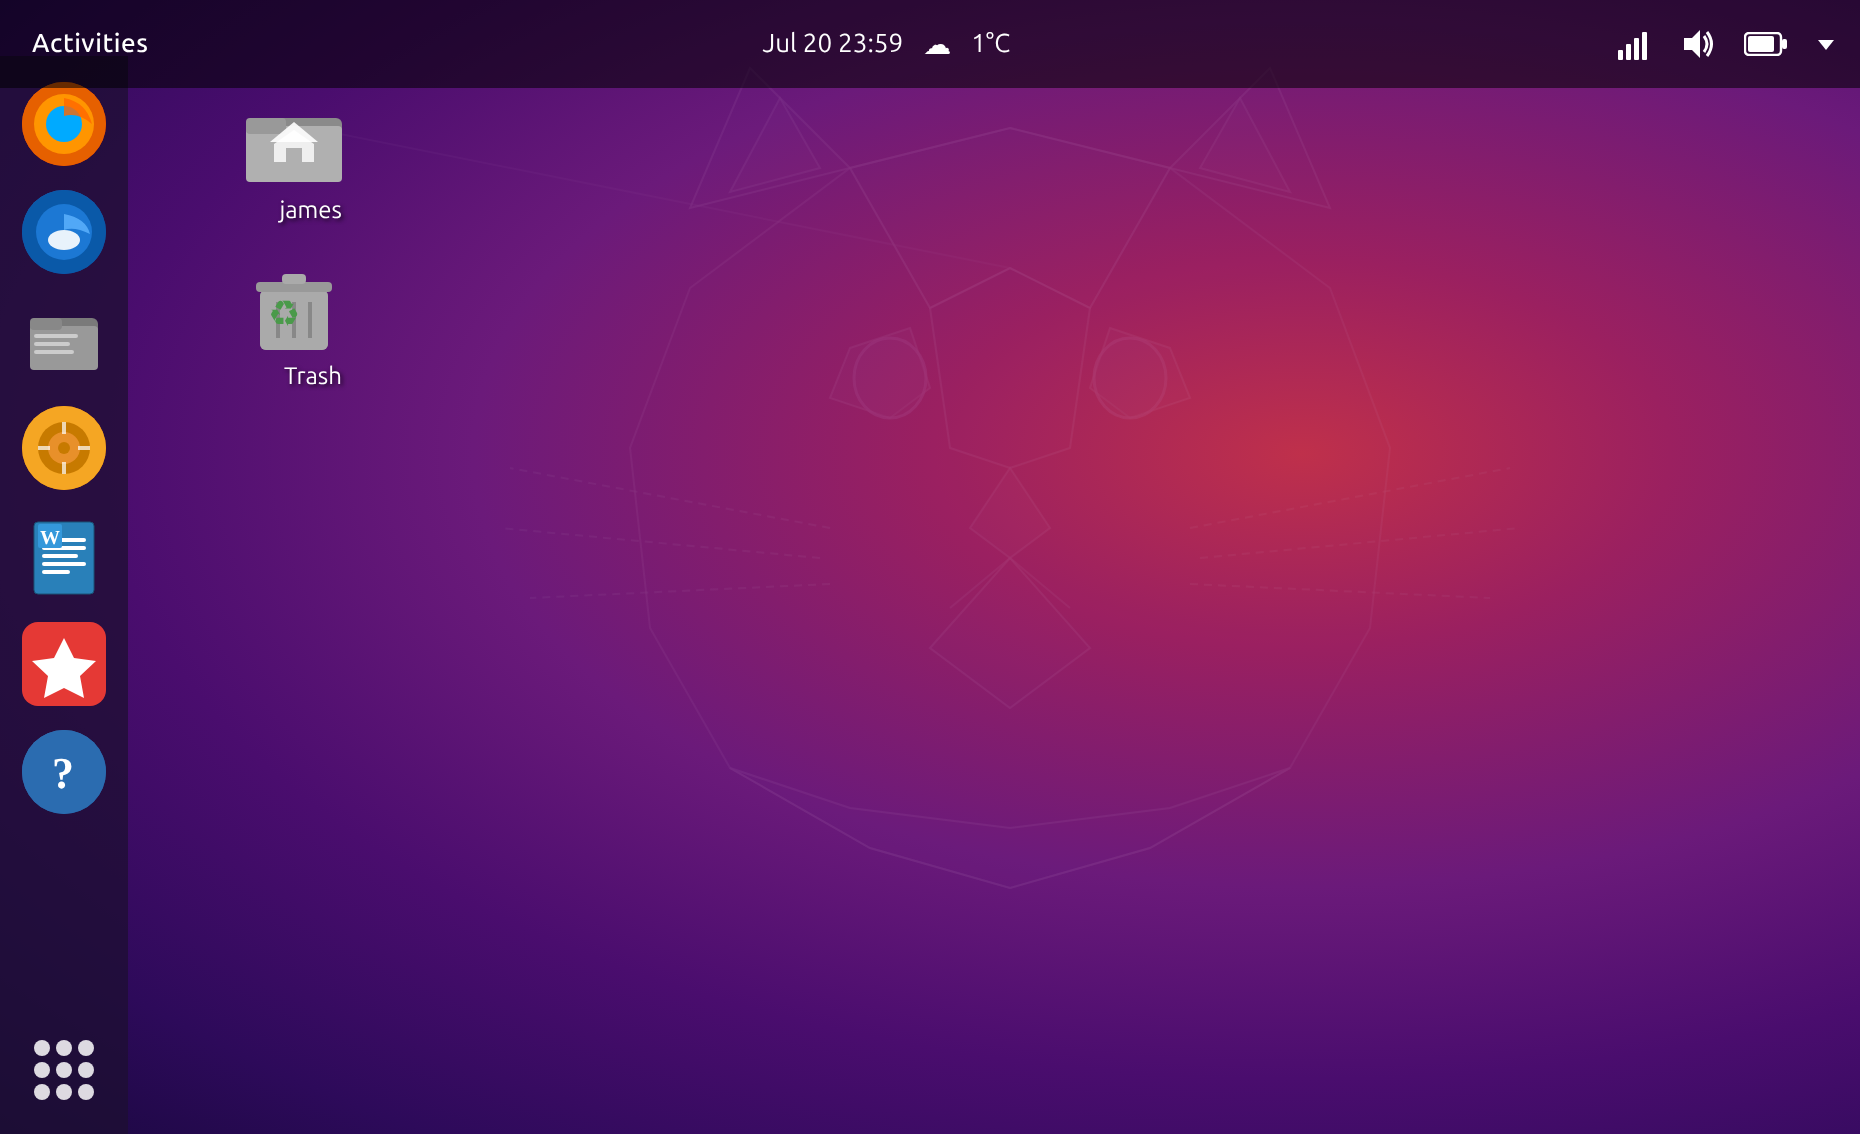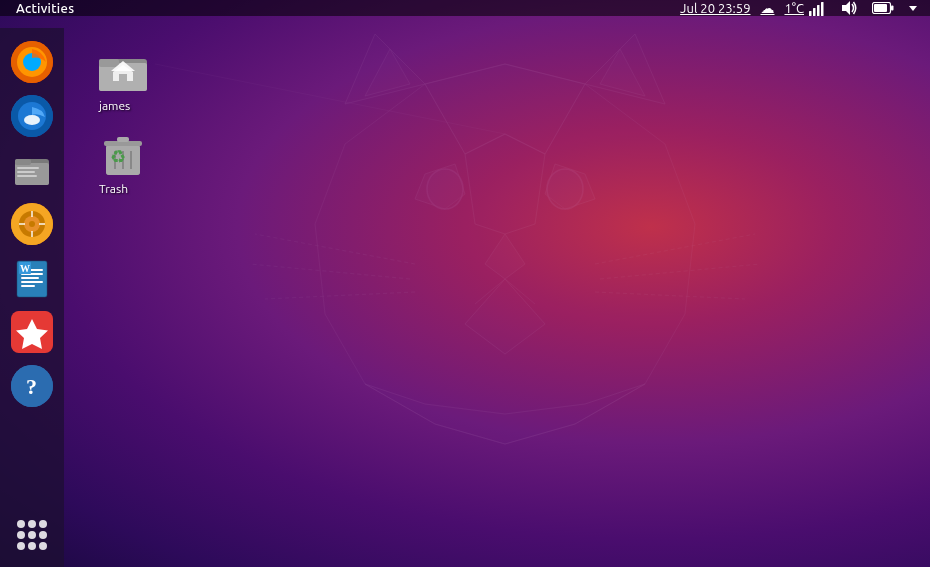--- a/index.html
+++ b/index.html
@@ -34,46 +34,45 @@
 
     .cat-watermark svg {
       width: 700px;
       height: 520px;
     }
 
     
     .topbar {
       position: absolute;
       top: 0; left: 0; right: 0;
-      height: 16px;
+      height: 44px;
       background: rgba(0,0,0,0.55);
       display: flex;
       align-items: center;
       z-index: 100;
       padding: 0 8px;
     }
 
     .topbar-activities {
       color: white;
       font-size: 13px;
       font-weight: 500;
       cursor: pointer;
       padding: 0 8px;
       letter-spacing: 0.3px;
     }
 
     .topbar-center {
       flex: 1;
       display: flex;
-      justify-content: flex-end;
+      justify-content: center;
       align-items: center;
       color: white;
       font-size: 13px;
       gap: 10px;
-      text-decoration: underline;
     }
 
     .topbar-right {
       display: flex;
       align-items: center;
       gap: 6px;
       color: white;
       font-size: 13px;
     }
 
@@ -209,21 +208,21 @@
       left: 80px;
       padding: 15px;
       display: flex;
       flex-direction: column;
       gap: 10px;
     }
 
     .desktop-icon {
       display: flex;
       flex-direction: column;
-      align-items: flex-start;
+      align-items: flex-end;
       cursor: pointer;
       padding: 4px;
       border-radius: 6px;
       width: 80px;
     }
 
     .desktop-icon-img {
       width: 48px;
       height: 48px;
       display: flex;

